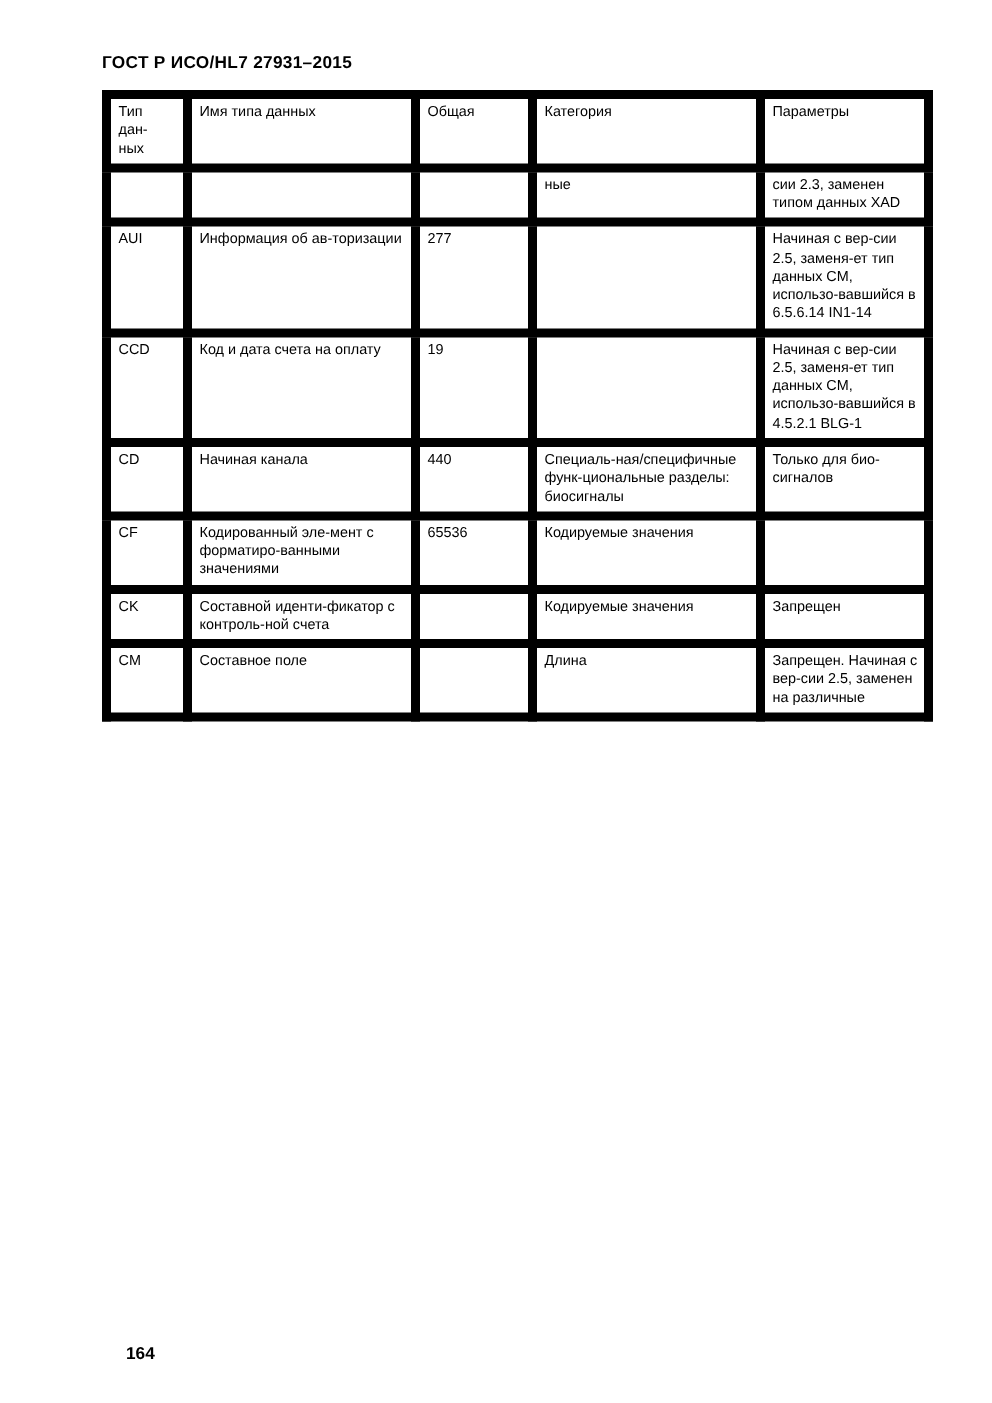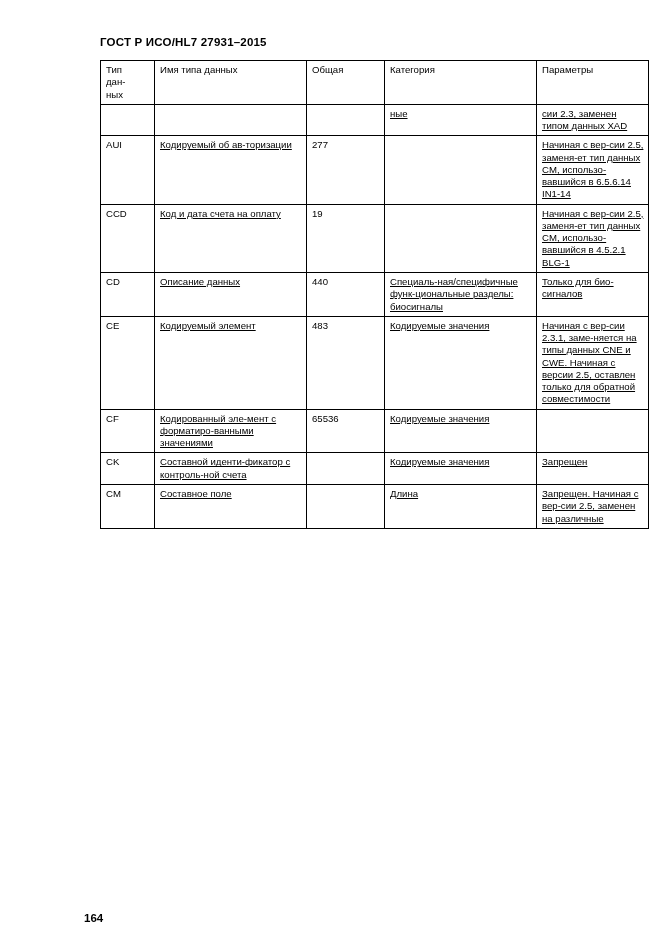--- a/index.html
+++ b/index.html
@@ -14,65 +14,64 @@
     color: #000000;
     position: relative;
     overflow: hidden;
   }
   .page {
     position: absolute;
     left: 0; top: 0;
     width: 661px;
     height: 935px;
     box-sizing: border-box;
-    padding: 36px 28px 0 100px;
+    padding: 36px 28px 0 68px;
   }
   .doc-header {
     font-family: "Liberation Sans", sans-serif;
     font-size: 11.5px;
     font-weight: bold;
     letter-spacing: 0.2px;
     margin: 0 0 12px 0;
     white-space: nowrap;
   }
   table.data {
     border-collapse: collapse;
     table-layout: fixed;
     width: 548px;
     font-family: "Liberation Sans", sans-serif;
     font-size: 9.6px;
     line-height: 1.28;
   }
   table.data td, table.data th {
-    border: 1px solid #000000;
+    border: 6px solid #000000;
     vertical-align: top;
     padding: 3px 4px 3px 5px;
     text-align: left;
     font-weight: normal;
   }
   table.data th {
     font-weight: normal;
   }
   
   col.c0 { width: 54px; }
   col.c1 { width: 152px; }
   col.c2 { width: 78px; }
   col.c3 { width: 152px; }
   col.c4 { width: 112px; }
 
   .just {
     text-align: justify;
     text-align-last: left;
     hyphens: manual;
-    text-decoration: underline;
   }
   .footer-page {
     position: absolute;
     left: 84px;
-    bottom: 11px;
+    bottom: 26px;
     font-family: "Liberation Sans", sans-serif;
     font-size: 11.5px;
     font-weight: bold;
   }
 </style>
 </head>
 <body>
 
 <div class="page">
 
@@ -102,45 +101,38 @@
     <tbody>
       <tr>
         <td></td>
         <td class="just"></td>
         <td></td>
         <td class="just">ные</td>
         <td class="just">сии 2.3, заменен типом данных XAD</td>
       </tr>
       <tr>
         <td>AUI</td>
-        <td class="just">Кодируемый об ав-торизации</td>
+        <td class="just">Информация об ав-торизации</td>
         <td>277</td>
         <td class="just"></td>
         <td class="just">Начиная с вер-сии 2.5, заменя-ет тип данных CM, использо-вавшийся в 6.5.6.14 IN1-14</td>
       </tr>
       <tr>
         <td>CCD</td>
         <td class="just">Код и дата счета на оплату</td>
         <td>19</td>
         <td class="just"></td>
         <td class="just">Начиная с вер-сии 2.5, заменя-ет тип данных CM, использо-вавшийся в 4.5.2.1 BLG-1</td>
       </tr>
       <tr>
         <td>CD</td>
-        <td class="just">Описание данных</td>
+        <td class="just">Начиная канала</td>
         <td>440</td>
         <td class="just">Специаль-ная/специфичные функ-циональные разделы: биосигналы</td>
         <td class="just">Только для био-сигналов</td>
-      </tr>
-      <tr>
-        <td>CE</td>
-        <td class="just">Кодируемый элемент</td>
-        <td>483</td>
-        <td class="just">Кодируемые значения</td>
-        <td class="just">Начиная с вер-сии 2.3.1, заме-няется на типы данных CNE и CWE. Начиная с версии 2.5, оставлен только для обратной совместимости</td>
       </tr>
       <tr>
         <td>CF</td>
         <td class="just">Кодированный эле-мент с форматиро-ванными значениями</td>
         <td>65536</td>
         <td class="just">Кодируемые значения</td>
         <td class="just"></td>
       </tr>
       <tr>
         <td>CK</td>

